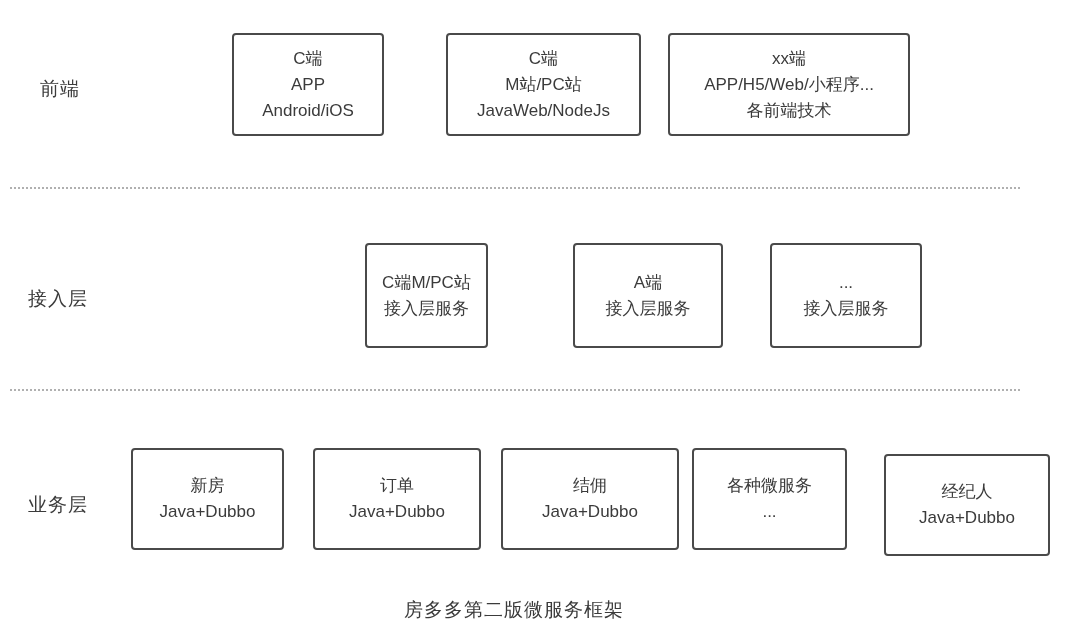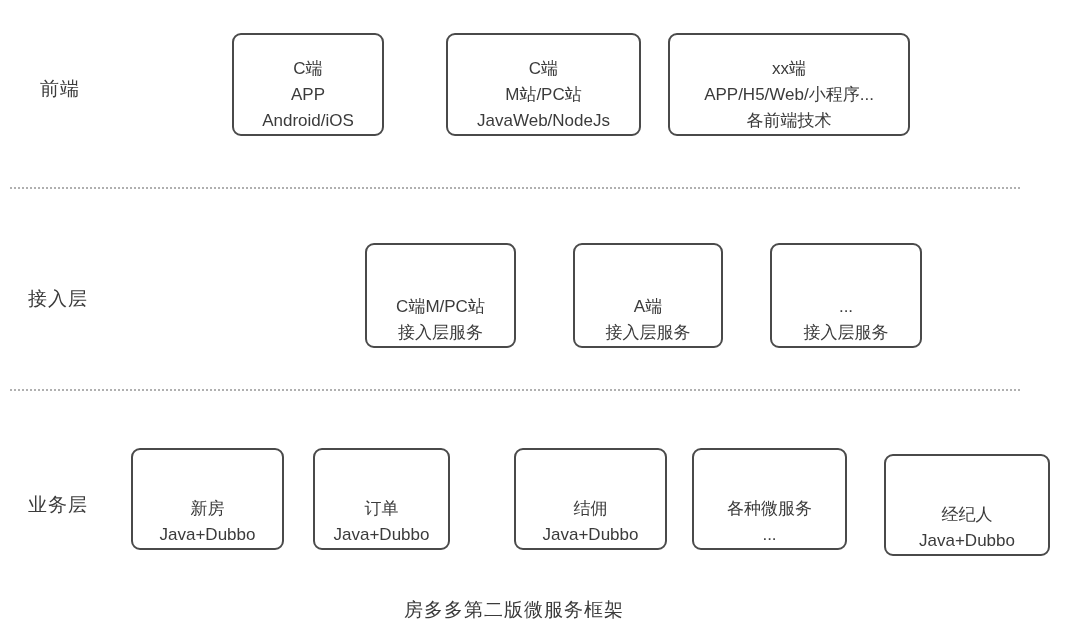--- a/index.html
+++ b/index.html
@@ -27,22 +27,22 @@
   .divider{
     position:absolute;
     left:10px;width:1010px;height:0;
     border-top:2px dotted var(--divider);
   }
   .node{
     position:absolute;
     box-sizing:border-box;
     background:#ffffff;
     border:2.5px solid var(--box-border);
-    border-radius:9px;
-    display:flex;align-items:flex-end;justify-content:center;
+    border-radius:4px;
+    display:flex;align-items:center;justify-content:center;
     text-align:center;
   }
   .node-text{
     white-space:pre-line;
     font-size:17px;
     line-height:26px;
     color:var(--text);
     padding:0 4px;
   }
   .caption{
@@ -75,42 +75,42 @@
     <div class="node-text">C端
 M站/PC站
 JavaWeb/NodeJs</div>
   </div>
   <div class="node" style="left:668px;top:33px;width:242px;height:103px;">
     <div class="node-text">xx端
 APP/H5/Web/小程序...
 各前端技术</div>
   </div>
 
-  <div class="node" style="left:365px;top:243px;width:151px;height:105px;">
+  <div class="node" style="left:365px;top:243px;width:123px;height:105px;">
     <div class="node-text">C端M/PC站
 接入层服务</div>
   </div>
   <div class="node" style="left:573px;top:243px;width:150px;height:105px;">
     <div class="node-text">A端
 接入层服务</div>
   </div>
   <div class="node" style="left:770px;top:243px;width:152px;height:105px;">
     <div class="node-text">...
 接入层服务</div>
   </div>
 
   <div class="node" style="left:131px;top:448px;width:153px;height:102px;">
     <div class="node-text">新房
 Java+Dubbo</div>
   </div>
-  <div class="node" style="left:313px;top:448px;width:137px;height:102px;">
+  <div class="node" style="left:313px;top:448px;width:168px;height:102px;">
     <div class="node-text">订单
 Java+Dubbo</div>
   </div>
-  <div class="node" style="left:501px;top:448px;width:153px;height:102px;margin-left:13px;">
+  <div class="node" style="left:501px;top:448px;width:178px;height:102px;">
     <div class="node-text">结佣
 Java+Dubbo</div>
   </div>
   <div class="node" style="left:692px;top:448px;width:155px;height:102px;">
     <div class="node-text">各种微服务
 ...</div>
   </div>
   <div class="node" style="left:884px;top:454px;width:166px;height:102px;">
     <div class="node-text">经纪人
 Java+Dubbo</div>

